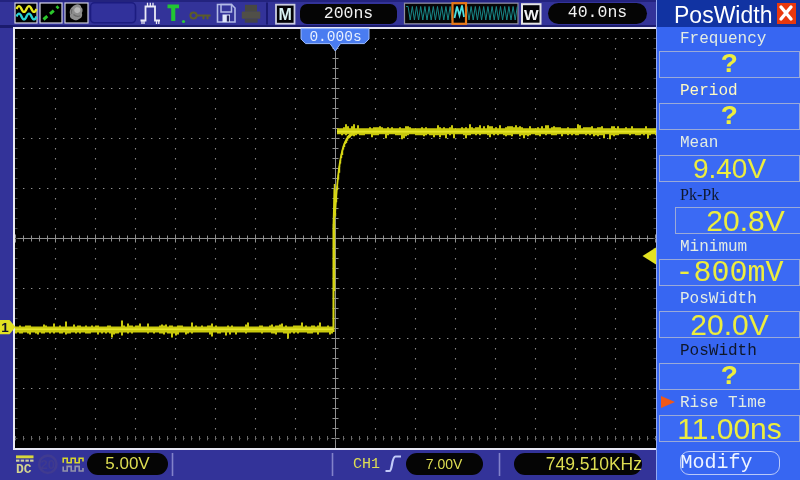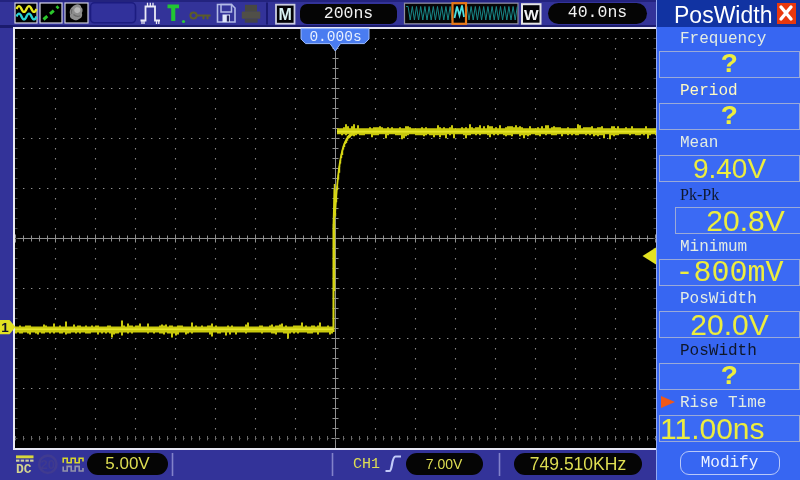--- a/index.html
+++ b/index.html
@@ -95,21 +95,21 @@
     <polygon points="301,28.6 369,28.6 369,39 364.5,43.6 340.5,43.6 335.3,51 330,43.6 305.5,43.6 301,39" fill="#4a7cf0" stroke="#9cbcff" stroke-width="1"></polygon>
     <text x="335.5" y="41" font-family="Liberation Mono,monospace" font-size="14.5" fill="#e8f0ff" text-anchor="middle">0.000s</text>
     <polygon points="0,320 9.5,320 15.5,327 9.5,334.2 0,334.2" fill="#e2e222"></polygon>
     <text x="5" y="332" font-family="Liberation Sans,sans-serif" font-size="13.5" font-weight="bold" fill="#10102a" text-anchor="middle">1</text>
     <polygon points="656,247.5 656,264.5 642.5,256" fill="#e2e222"></polygon>
   </svg>
 <div style="position:absolute;left:300px;top:3.5px;width:97px;height:20.5px;background:#050505;border-radius:7px;text-align:center;font-family:'Liberation Mono',monospace;font-size:16.5px;color:#f2f2f2;line-height:20.5px">200ns</div>
 <div style="position:absolute;left:548px;top:3px;width:99px;height:21px;background:#050505;border-radius:11px;text-align:center;font-family:'Liberation Mono',monospace;font-size:16.5px;color:#f2f2f2;line-height:20.5px">40.0ns</div>
 <div style="position:absolute;left:87px;top:452.5px;width:81px;height:22.5px;background:#050505;border-radius:11px;text-align:center;font-family:'Liberation Sans',sans-serif;font-size:17px;color:#dede52;line-height:22.5px">5.00V</div>
 <div style="position:absolute;left:405.5px;top:452.5px;width:77px;height:22px;background:#050505;border-radius:11px;text-align:center;font-family:'Liberation Sans',sans-serif;font-size:14px;color:#dede52;line-height:22px">7.00V</div>
-<div style="position:absolute;left:514px;top:452.5px;width:128px;height:22px;background:#050505;border-radius:11px;text-align:center;font-family:'Liberation Sans',sans-serif;font-size:17.5px;color:#dede52;line-height:22px">749.510KHz</div>
+<div style="position:absolute;left:514px;top:452.5px;width:128px;height:22px;background:#050505;border-radius:11px;text-align:right;font-family:'Liberation Sans',sans-serif;font-size:17.5px;color:#dede52;line-height:22px">749.510KHz</div>
 <div style="position:absolute;left:353px;top:456px;font-family:'Liberation Mono',monospace;font-size:15px;color:#dede52">CH1</div>
 <div style="position:absolute;left:16px;top:462px;font-family:'Liberation Mono',monospace;font-weight:bold;font-size:13px;color:#d4d490">DC</div>
 <div style="position:absolute;left:656px;top:0;width:144px;height:480px;background:#3766f2;border-left:1px solid #94aaf2;box-sizing:border-box">
     <div style="position:absolute;left:0;top:0;width:144px;height:27px;background:#1133a2"></div>
     <div style="position:absolute;left:17px;top:2px;font-family:'Liberation Sans',sans-serif;font-size:23px;color:#fff">PosWidth</div>
     <div style="position:absolute;left:120px;top:3px;width:18.5px;height:20.5px;background:#e8380e"><svg width="18" height="20" viewBox="0 0 18 20">
         <path d="M4 4 L14 16 M14 4 L4 16" stroke="#fff" stroke-width="3.4" stroke-linecap="round"></path>
       </svg></div>
     <div style="position:absolute;left:23px;top:30px;font-family:'Liberation Mono',monospace;font-size:16px;color:#e3ece3;white-space:pre">Frequency</div>
     <div style="position:absolute;left:2px;top:51px;width:139px;height:25px;border:1px solid #9aaad8;background:#3b6af4">
@@ -134,16 +134,16 @@
     <div style="position:absolute;left:23px;top:290px;font-family:'Liberation Mono',monospace;font-size:16px;color:#e3ece3;white-space:pre">PosWidth</div>
     <div style="position:absolute;left:2px;top:311px;width:139px;height:25px;border:1px solid #9aaad8;background:#3b6af4">
       <div style="width:100%;text-align:center;font-family:'Liberation Sans',sans-serif;font-size:30px;color:#eded3e;line-height:26px">20.0V</div>
     </div>
     <div style="position:absolute;left:23px;top:342px;font-family:'Liberation Mono',monospace;font-size:16px;color:#0f172a;white-space:pre">PosWidth</div>
     <div style="position:absolute;left:2px;top:363px;width:139px;height:25px;border:1px solid #9aaad8;background:#3b6af4">
       <div style="width:100%;text-align:center;font-family:'Liberation Mono',monospace;font-weight:bold;font-size:28px;color:#eded3e;line-height:25px">?</div>
     </div>
     <div style="position:absolute;left:23px;top:394px;font-family:'Liberation Mono',monospace;font-size:16px;color:#e3ece3;white-space:pre">Rise Time</div>
     <div style="position:absolute;left:2px;top:415px;width:139px;height:25px;border:1px solid #9aaad8;background:#3b6af4">
-      <div style="width:100%;text-align:left;font-family:'Liberation Sans',sans-serif;font-size:30px;color:#eded3e;line-height:26px">11.00ns</div>
+      <div style="width:100%;text-align:center;font-family:'Liberation Sans',sans-serif;font-size:30px;color:#eded3e;line-height:26px">11.00ns</div>
     </div>
     <div style="position:absolute;left:4px;top:396px;width:0;height:0;border-left:14px solid #f05818;border-top:6.5px solid transparent;border-bottom:6.5px solid transparent"></div>
-    <div style="position:absolute;left:22.5px;top:451px;width:98px;height:21.5px;border:1.3px solid #b8c8f8;border-radius:9px;text-align:center;font-family:'Liberation Mono',monospace;font-size:16px;color:#eef4ff;line-height:22px">Modify</div>
+    <div style="position:absolute;left:22.5px;top:451px;width:98px;height:21.5px;border:1.3px solid #b8c8f8;border-radius:9px;text-align:left;font-family:'Liberation Mono',monospace;font-size:20px;color:#eef4ff;line-height:22px">Modify</div>
   </div>
 </body></html>

